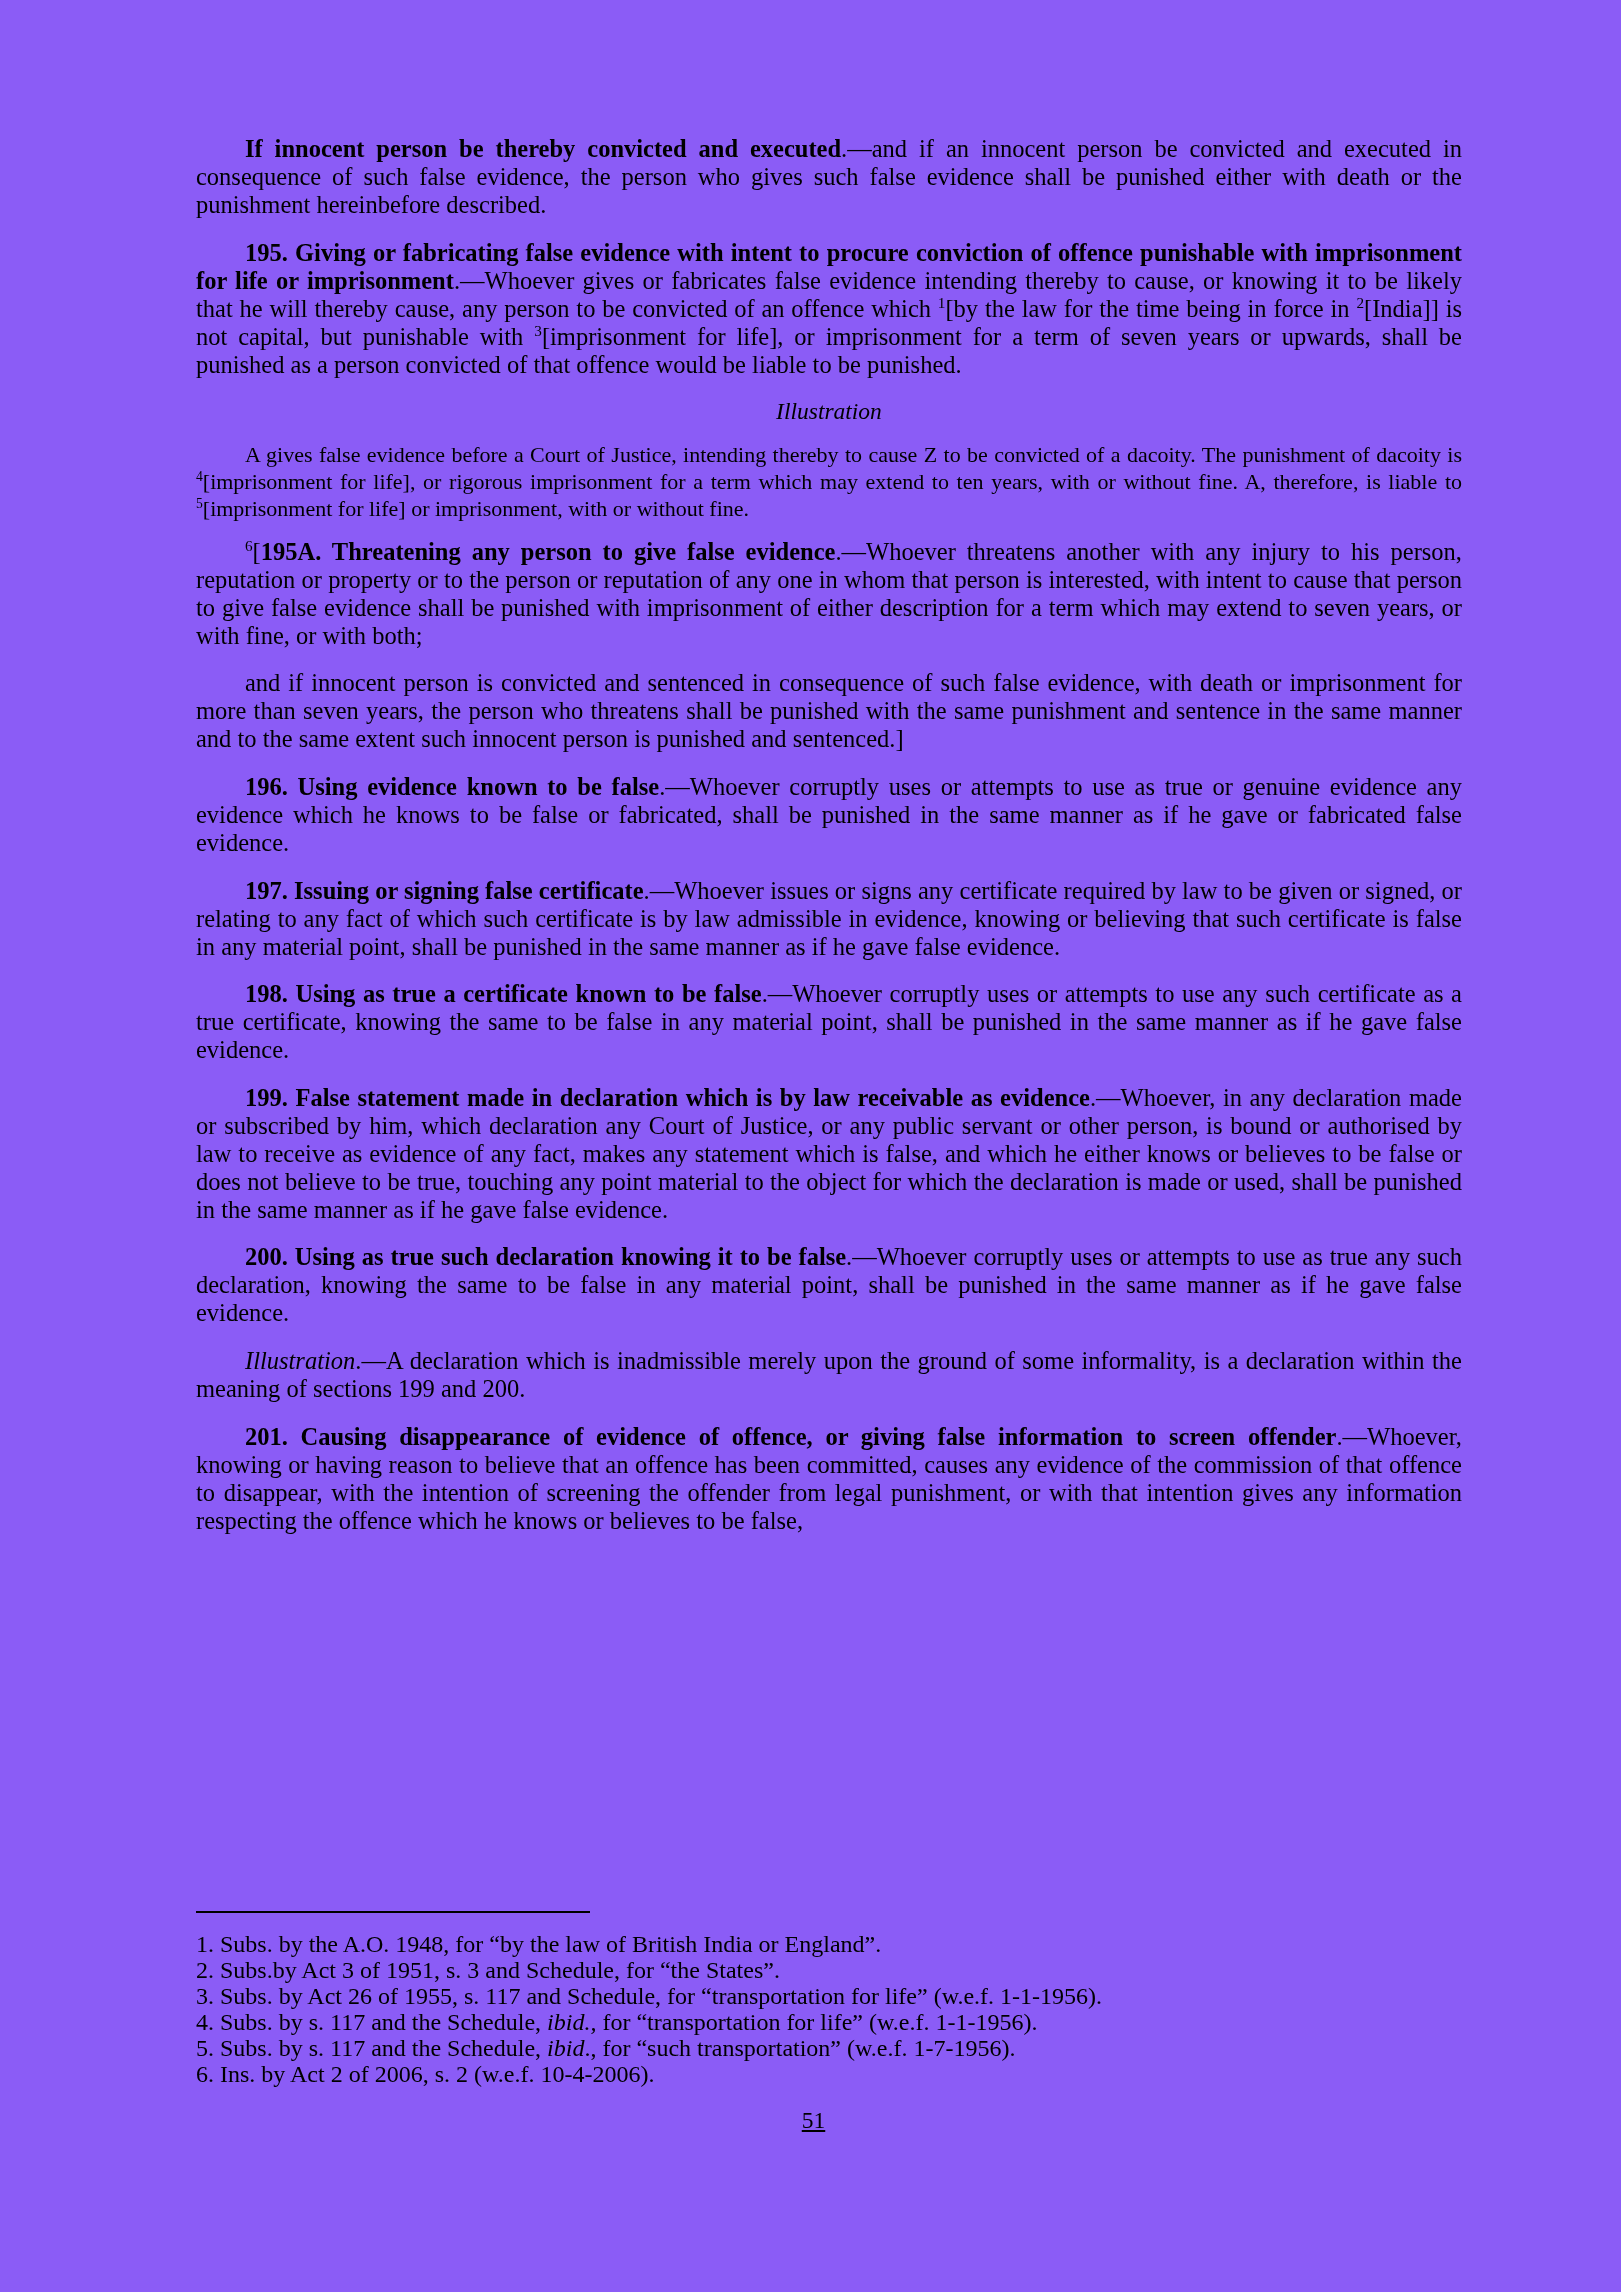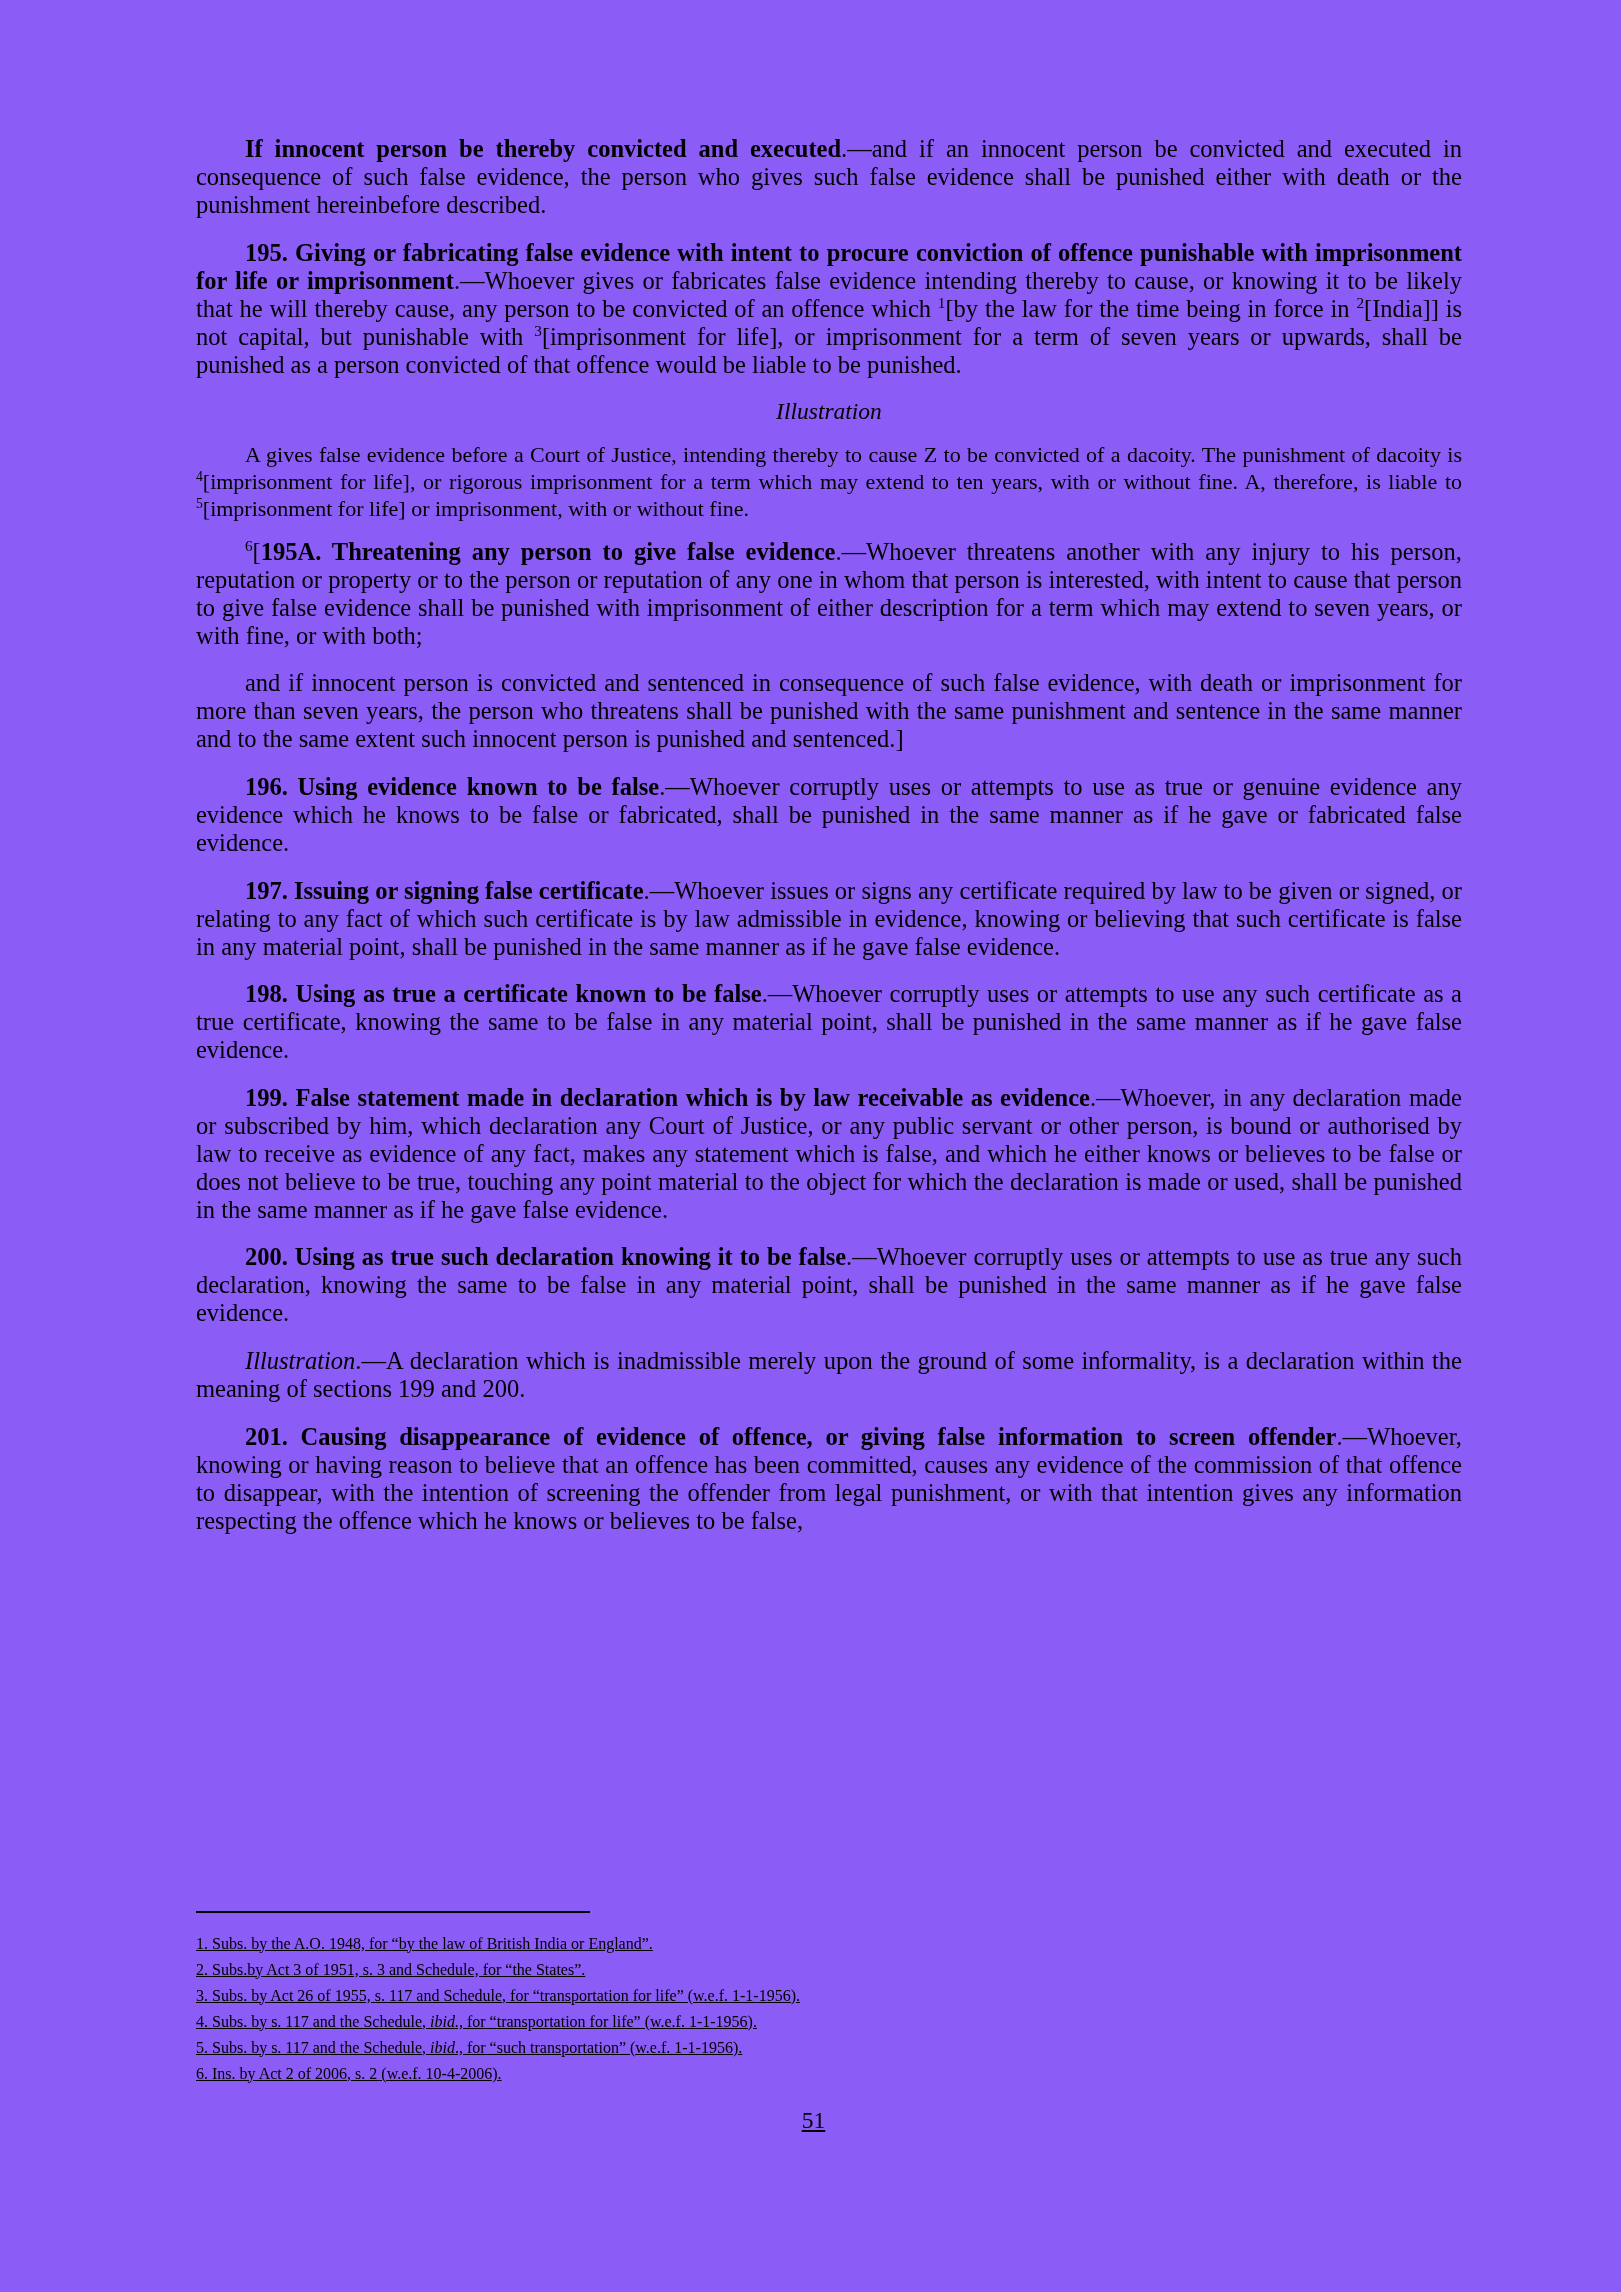--- a/index.html
+++ b/index.html
@@ -42,24 +42,23 @@
   .footnote-block{
     position:absolute;left:196px;top:1911px;width:1266px;
   }
   .fn-sep{
     width:394px;
     border:0;
     border-top:2.9px solid #000;
     margin:0 0 17.6px 0;
   }
   .fn{
-    font-size:16px;
+    font-size:24px;
     line-height:26px;
     text-align:left;
-    text-decoration:underline;
   }
   .page-num{
     position:absolute;left:196px;top:2107px;width:1235px;
     text-align:center;
     font-size:23.5px;
     text-decoration:underline;
   }
 </style>
 </head>
 <body>
@@ -80,19 +79,19 @@
     <p class="para"><span class="seg-i">Illustration</span><span>.—A declaration which is inadmissible merely upon the ground of some informality, is a declaration within the meaning of sections 199 and 200.</span></p>
     <p class="para"><span class="seg-b">201. Causing disappearance of evidence of offence, or giving false information to screen offender</span><span>.—Whoever, knowing or having reason to believe that an offence has been committed, causes any evidence of the commission of that offence to disappear, with the intention of screening the offender from legal punishment, or with that intention gives any information respecting the offence which he knows or believes to be false,</span></p>
   </div>
 
   <div class="footnote-block">
     <hr class="fn-sep">
     <div class="fn"><span>1. Subs. by the A.O. 1948, for “by the law of British India or England”.</span></div>
     <div class="fn"><span>2. Subs.by Act 3 of 1951, s. 3 and Schedule, for “the States”.</span></div>
     <div class="fn"><span>3. Subs. by Act 26 of 1955, s. 117 and Schedule, for “transportation for life” (w.e.f. 1-1-1956).</span></div>
     <div class="fn"><span>4. Subs. by s. 117 and the Schedule, </span><span class="seg-i">ibid.,</span><span> for “transportation for life” (w.e.f. 1-1-1956).</span></div>
-    <div class="fn"><span>5. Subs. by s. 117 and the Schedule, </span><span class="seg-i">ibid</span><span>., for “such transportation” (w.e.f. 1-1-1956).</span></div>
+    <div class="fn"><span>5. Subs. by s. 117 and the Schedule, </span><span class="seg-i">ibid</span><span>., for “such transportation” (w.e.f. 1-7-1956).</span></div>
     <div class="fn"><span>6. Ins. by Act 2 of 2006, s. 2 (w.e.f. 10-4-2006).</span></div>
   </div>
 
   <div class="page-num">51</div>
 </div>
 
 
 </body></html>

